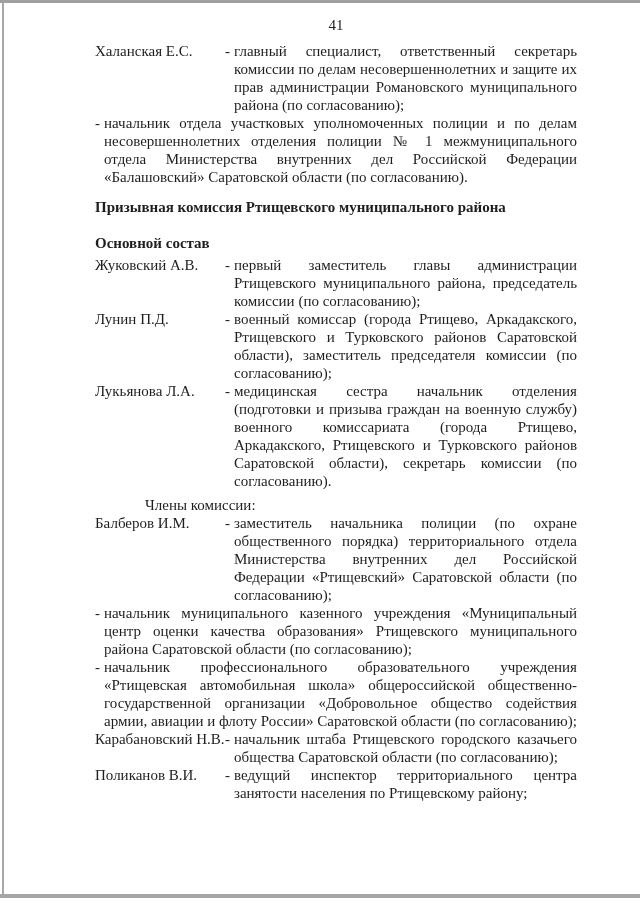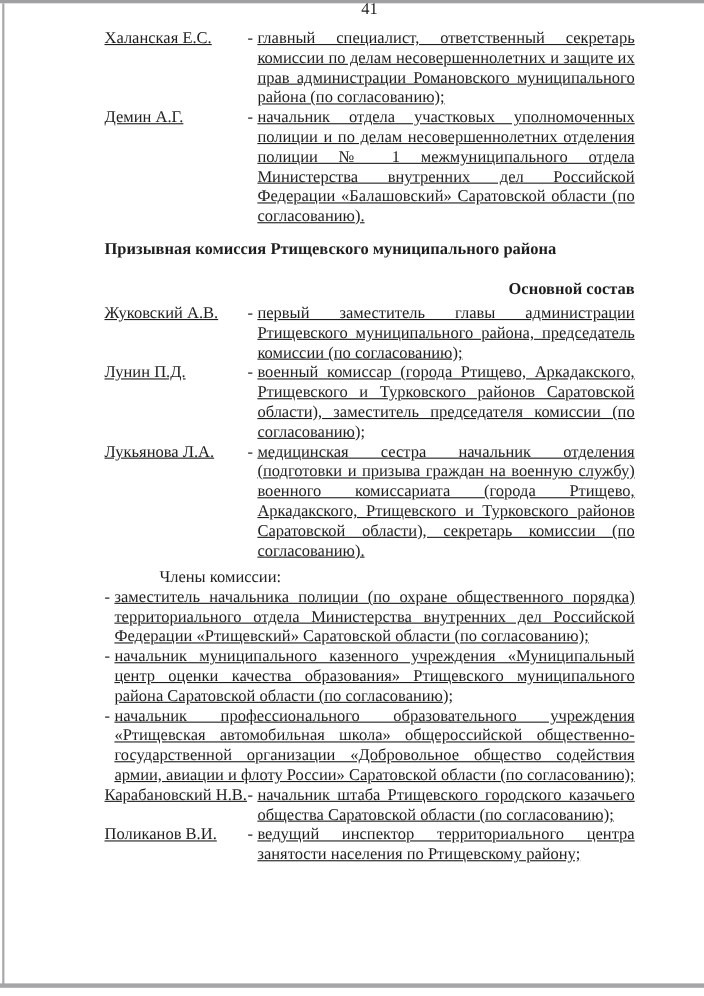--- a/index.html
+++ b/index.html
@@ -16,46 +16,46 @@
   }
   
   .edge { position: absolute; background: #a0a0a3; }
   .edge-top    { top: 0; left: 0; right: 0; height: 3px; }
   .edge-left   { top: 3px; bottom: 8px; left: 2px; width: 2px; background: #a8a8ab; }
   .edge-bottom { bottom: 7px; left: 0; right: 0; height: 4px; background: #a5a5a8; }
 
   .sheet {
     position: absolute;
     left: 95px;
-    top: 0;
+    top: 16px;
     width: 482px;
   }
   .page-number {
     text-align: center;
     margin-bottom: 8px;
   }
-  .entry { display: flex; text-decoration: underline; }
+  .entry { display: flex; }
   .entry-name {
     flex: 0 0 130px;
     width: 130px;
   }
   .entry-desc {
     flex: 1;
     position: relative;
     padding-left: 9px;
     text-align: justify;
     text-justify: inter-word;
   }
   .dash { position: absolute; left: 0; top: 0; }
   .doc-title {
     font-weight: bold;
     margin-top: 12px;
   }
   .doc-subtitle {
-    text-align: right;
+    text-align: left;
     font-weight: bold;
     margin-top: 18px;
     margin-bottom: 4px;
   }
   .members-label {
     margin-left: 50px;
     margin-top: 6px;
   }
 </style>
 </head>
@@ -71,21 +71,20 @@
 
   <div class="entry">
     <div class="entry-name">Халанская Е.С.</div>
     <div class="entry-desc">
       <span class="dash">-</span>
       <span>главный специалист, ответственный секретарь комиссии по делам несовершеннолетних и защите их прав администрации Романовского муниципального района (по согласованию);</span>
     </div>
   </div>
 
   <div class="entry">
-    <div class="entry-name">Демин А.Г.</div>
     <div class="entry-desc">
       <span class="dash">-</span>
       <span>начальник отдела участковых уполномоченных полиции и по делам несовершеннолетних отделения полиции № 1 межмуниципального отдела Министерства внутренних дел Российской Федерации «Балашовский» Саратовской области (по согласованию).</span>
     </div>
   </div>
 
   <div class="doc-title">Призывная комиссия Ртищевского муниципального района</div>
   <div class="doc-subtitle">Основной состав</div>
 
   <div class="entry">
@@ -108,20 +107,21 @@
     <div class="entry-name">Лукьянова Л.А.</div>
     <div class="entry-desc">
       <span class="dash">-</span>
       <span>медицинская сестра начальник отделения (подготовки и призыва граждан на военную службу) военного комиссариата (города Ртищево, Аркадакского, Ртищевского и Турковского районов Саратовской области), секретарь комиссии (по согласованию).</span>
     </div>
   </div>
 
   <div class="members-label">Члены комиссии:</div>
 
   <div class="entry">
+    <div class="entry-name">Балберов И.М.</div>
     <div class="entry-desc">
       <span class="dash">-</span>
       <span>заместитель начальника полиции (по охране общественного порядка) территориального отдела Министерства внутренних дел Российской Федерации «Ртищевский» Саратовской области (по согласованию);</span>
     </div>
   </div>
 
   <div class="entry">
     <div class="entry-desc">
       <span class="dash">-</span>
       <span>начальник муниципального казенного учреждения «Муниципальный центр оценки качества образования» Ртищевского муниципального района Саратовской области (по согласованию);</span>

